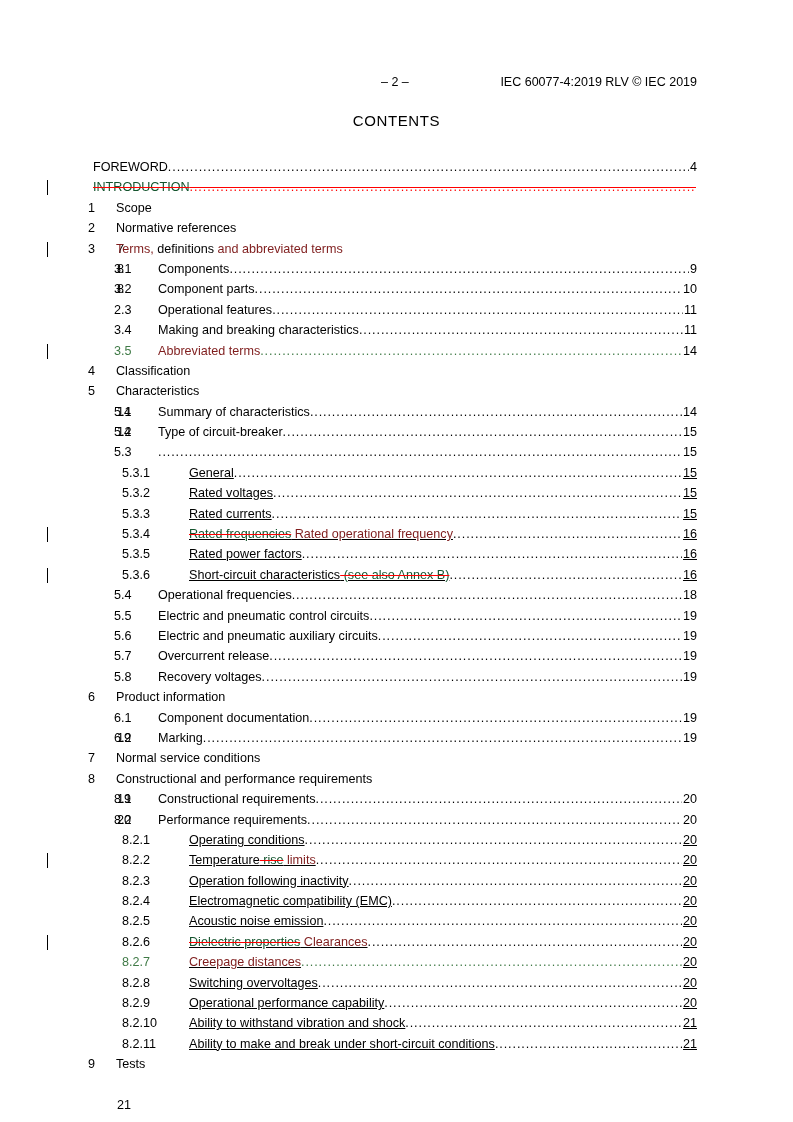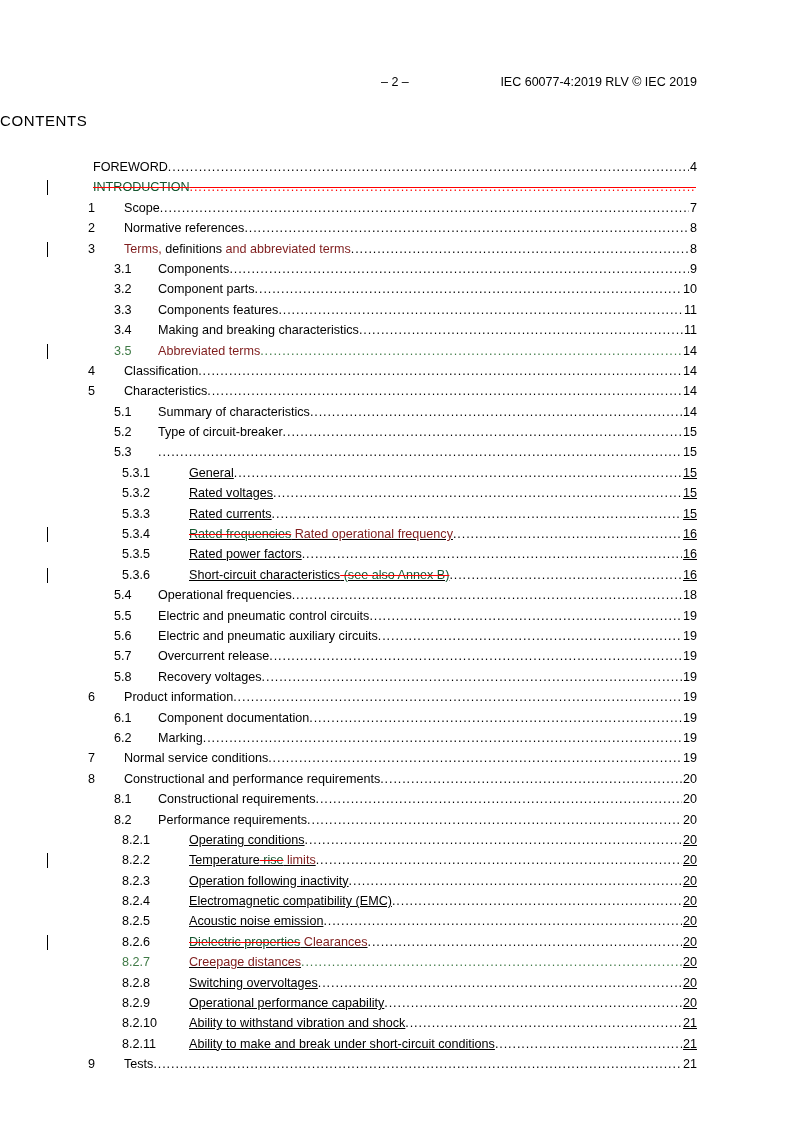--- a/index.html
+++ b/index.html
@@ -38,20 +38,21 @@
     right: 96px;
     top: 0;
   }
 
   
   .contents-title {
     position: absolute;
     top: 112px;
     left: 0;
     width: 793px;
+    text-align: center;
     font-size: 15px;
     letter-spacing: 0.6px;
   }
 
   
   .toc {
     position: absolute;
     top: 157px;
     left: 0;
     width: 793px;
@@ -110,21 +111,21 @@
     text-align: left;
   }
   .toc-page {
     flex: 0 0 auto;
     text-align: right;
     padding-left: 1px;
   }
 
   
   .lvl1 > .toc-num { left: 88px; }
-  .lvl1 > .toc-body { left: 124px; }
+  .lvl1 > .toc-body { left: 116px; flex-direction: column; }
 
   .lvl2 > .toc-num { left: 114px; }
   .lvl2 > .toc-body { left: 158px; }
 
   .lvl3 > .toc-num { left: 122px; }
   .lvl3 > .toc-body { left: 189px; text-decoration: underline; }
 
   
   .lvl0 > .toc-body { left: 93px; }
 
@@ -237,23 +238,23 @@
       <span class="toc-num">3.2</span>
       <span class="toc-body">
         <span class="toc-label"><span class="seg-normal">Component parts </span></span>
         <span class="toc-leader">
           <span class="dots">....................................................................................................................................................................................................................................................................</span>
         </span>
         <span class="toc-page">10</span>
       </span>
     </div>
     <div class="toc-row lvl2">
-      <span class="toc-num">3.3</span>
-      <span class="toc-body">
-        <span class="toc-label"><span class="seg-normal">Components features </span></span>
+      <span class="toc-num">2.3</span>
+      <span class="toc-body">
+        <span class="toc-label"><span class="seg-normal">Operational features </span></span>
         <span class="toc-leader">
           <span class="dots">....................................................................................................................................................................................................................................................................</span>
         </span>
         <span class="toc-page">11</span>
       </span>
     </div>
     <div class="toc-row lvl2">
       <span class="toc-num">3.4</span>
       <span class="toc-body">
         <span class="toc-label"><span class="seg-normal">Making and breaking characteristics </span></span>

